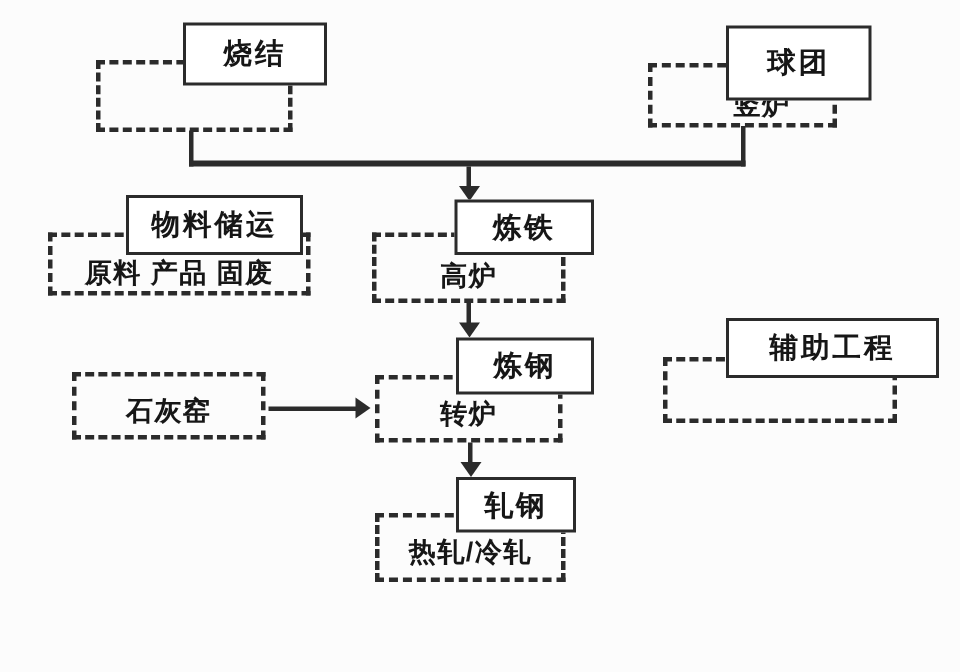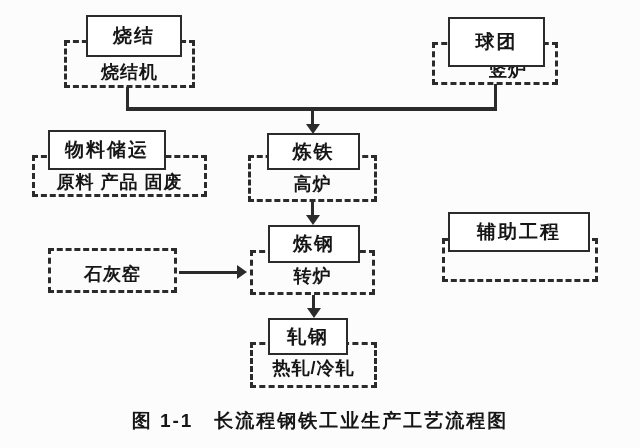--- a/index.html
+++ b/index.html
@@ -24,20 +24,21 @@
     border: 2px solid var(--line);
     background: #ffffff;
     display: flex;
     align-items: center;
     justify-content: center;
     font-size: 19px;
     font-weight: bold;
     color: var(--text);
     letter-spacing: 2px;
     z-index: 3;
+    margin-left: 36px;
   }
   .dashed-box {
     position: absolute;
     border: 3px dashed var(--line);
     z-index: 1;
   }
   .sub-label {
     position: absolute;
     text-align: center;
     font-size: 18px;
@@ -81,21 +82,20 @@
 </style>
 </head>
 <body>
 
 <div id="canvas">
 
   <div class="dashed-box" style="left:64px;top:40px;width:131px;height:48px"></div>
   <div class="solid-box" style="left:86px;top:15px;width:96px;height:42px">
     <span>烧结</span>
   </div>
-  <div class="sub-label" style="left:64px;top:60px;width:131px">烧结机</div>
 
   <div class="dashed-box" style="left:432px;top:42px;width:126px;height:43px"></div>
   <div class="solid-box" style="left:448px;top:17px;width:97px;height:50px">
     <span>球团</span>
   </div>
   <div class="sub-label" style="left:432px;top:58px;width:152px">竖炉</div>
 
   <div class="line" style="left:126px;top:87px;width:3px;height:24px"></div>
   <div class="line" style="left:494px;top:84px;width:3px;height:27px"></div>
   <div class="line" style="left:126px;top:107px;width:371px;height:4px"></div>
@@ -136,15 +136,14 @@
 
   <div class="line" style="left:312px;top:295px;width:3px;height:14px"></div>
   <div class="ah-down" style="left:307px;top:308px"></div>
 
   <div class="dashed-box" style="left:250px;top:342px;width:127px;height:46px"></div>
   <div class="solid-box" style="left:268px;top:318px;width:80px;height:37px">
     <span>轧钢</span>
   </div>
   <div class="sub-label" style="left:250px;top:356px;width:127px">热轧/冷轧</div>
 
-  <div class="caption">图 1-1　长流程钢铁工业生产工艺流程图</div>
 
 </div>
 
 </body></html>

